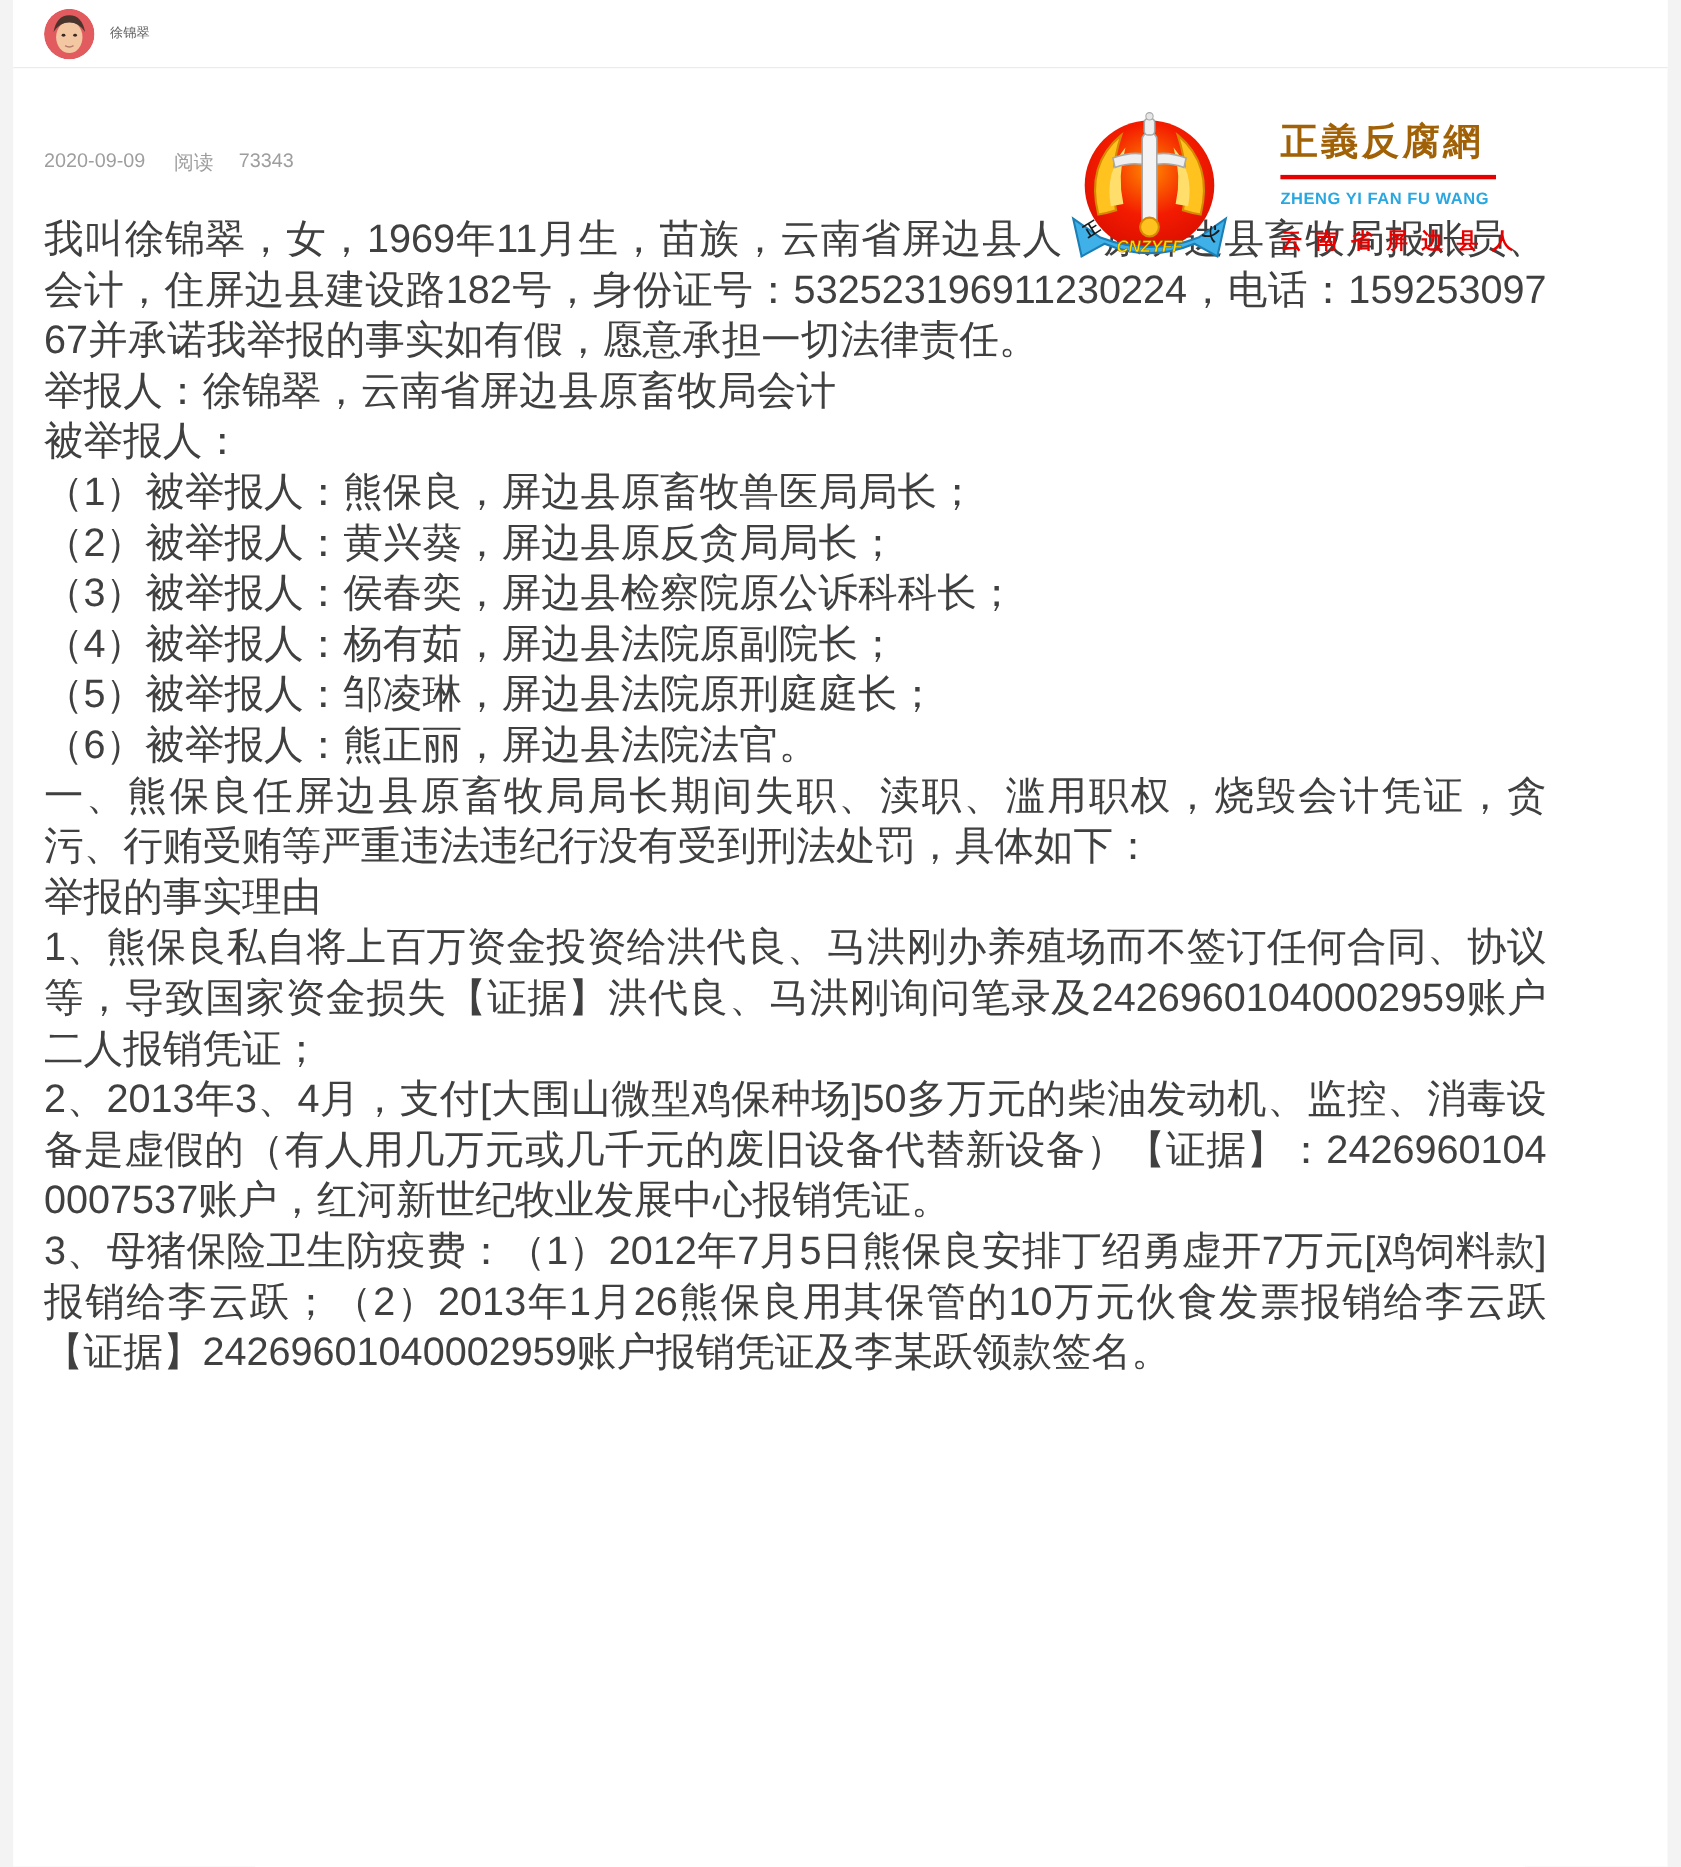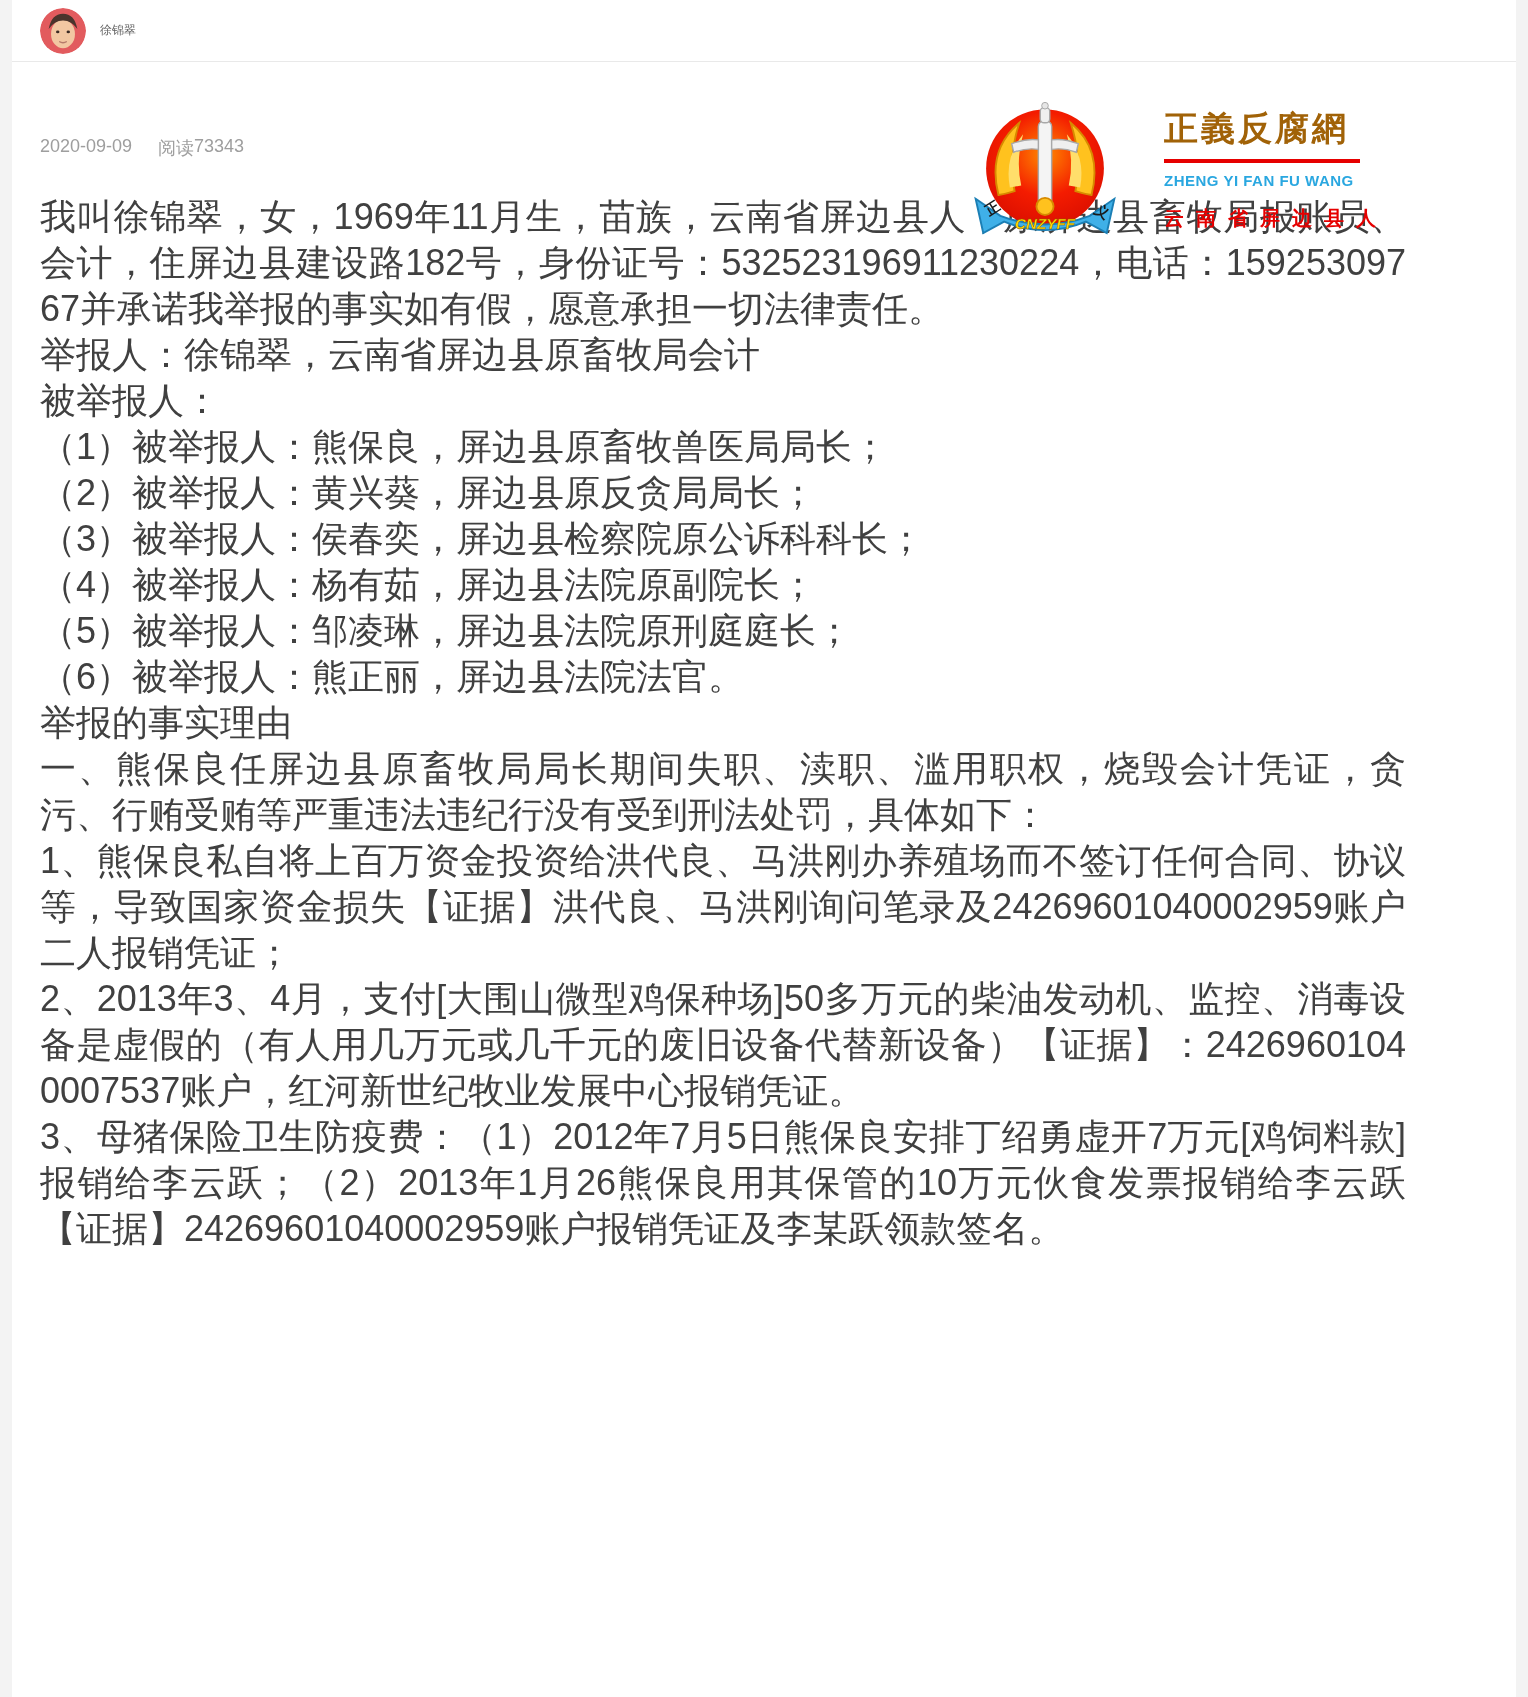--- a/index.html
+++ b/index.html
@@ -42,21 +42,21 @@
     color: #2f2f2f;
     letter-spacing: 2px;
   }
   .meta {
     margin-top: 26px;
     font-size: 18px;
     color: #9e9e9e;
     display: flex;
     gap: 26px;
   }
-  .meta .read { display: flex; gap: 0; }
+  .meta .read { display: flex; gap: 23px; }
   
   .logo {
     position: absolute;
     top: 38px;
     right: 100px;
     display: flex;
     align-items: flex-start;
     gap: 38px;
     cursor: pointer;
   }
@@ -175,21 +175,21 @@
     <div class="article-body">
       <p>我叫徐锦翠，女，1969年11月生，苗族，云南省屏边县人，原屏边县畜牧局报账员、会计，住屏边县建设路182号，身份证号：532523196911230224，电话：15925309767并承诺我举报的事实如有假，愿意承担一切法律责任。</p>
       <p>举报人：徐锦翠，云南省屏边县原畜牧局会计</p>
       <p>被举报人：</p>
       <p>（1）被举报人：熊保良，屏边县原畜牧兽医局局长；</p>
       <p>（2）被举报人：黄兴葵，屏边县原反贪局局长；</p>
       <p>（3）被举报人：侯春奕，屏边县检察院原公诉科科长；</p>
       <p>（4）被举报人：杨有茹，屏边县法院原副院长；</p>
       <p>（5）被举报人：邹凌琳，屏边县法院原刑庭庭长；</p>
       <p>（6）被举报人：熊正丽，屏边县法院法官。</p>
+      <p>一、熊保良任屏边县原畜牧局局长期间失职、渎职、滥用职权，烧毁会计凭证，贪污、行贿受贿等严重违法违纪行没有受到刑法处罚，具体如下：</p>
       <p>举报的事实理由</p>
-      <p>一、熊保良任屏边县原畜牧局局长期间失职、渎职、滥用职权，烧毁会计凭证，贪污、行贿受贿等严重违法违纪行没有受到刑法处罚，具体如下：</p>
       <p>1、熊保良私自将上百万资金投资给洪代良、马洪刚办养殖场而不签订任何合同、协议等，导致国家资金损失【证据】洪代良、马洪刚询问笔录及24269601040002959账户二人报销凭证；</p>
       <p>2、2013年3、4月，支付[大围山微型鸡保种场]50多万元的柴油发动机、监控、消毒设备是虚假的（有人用几万元或几千元的废旧设备代替新设备）【证据】：24269601040007537账户，红河新世纪牧业发展中心报销凭证。</p>
       <p>3、母猪保险卫生防疫费：（1）2012年7月5日熊保良安排丁绍勇虚开7万元[鸡饲料款]报销给李云跃；（2）2013年1月26熊保良用其保管的10万元伙食发票报销给李云跃【证据】24269601040002959账户报销凭证及李某跃领款签名。</p>
     </div>
 
   </div>
 </div>
 
 </body></html>

